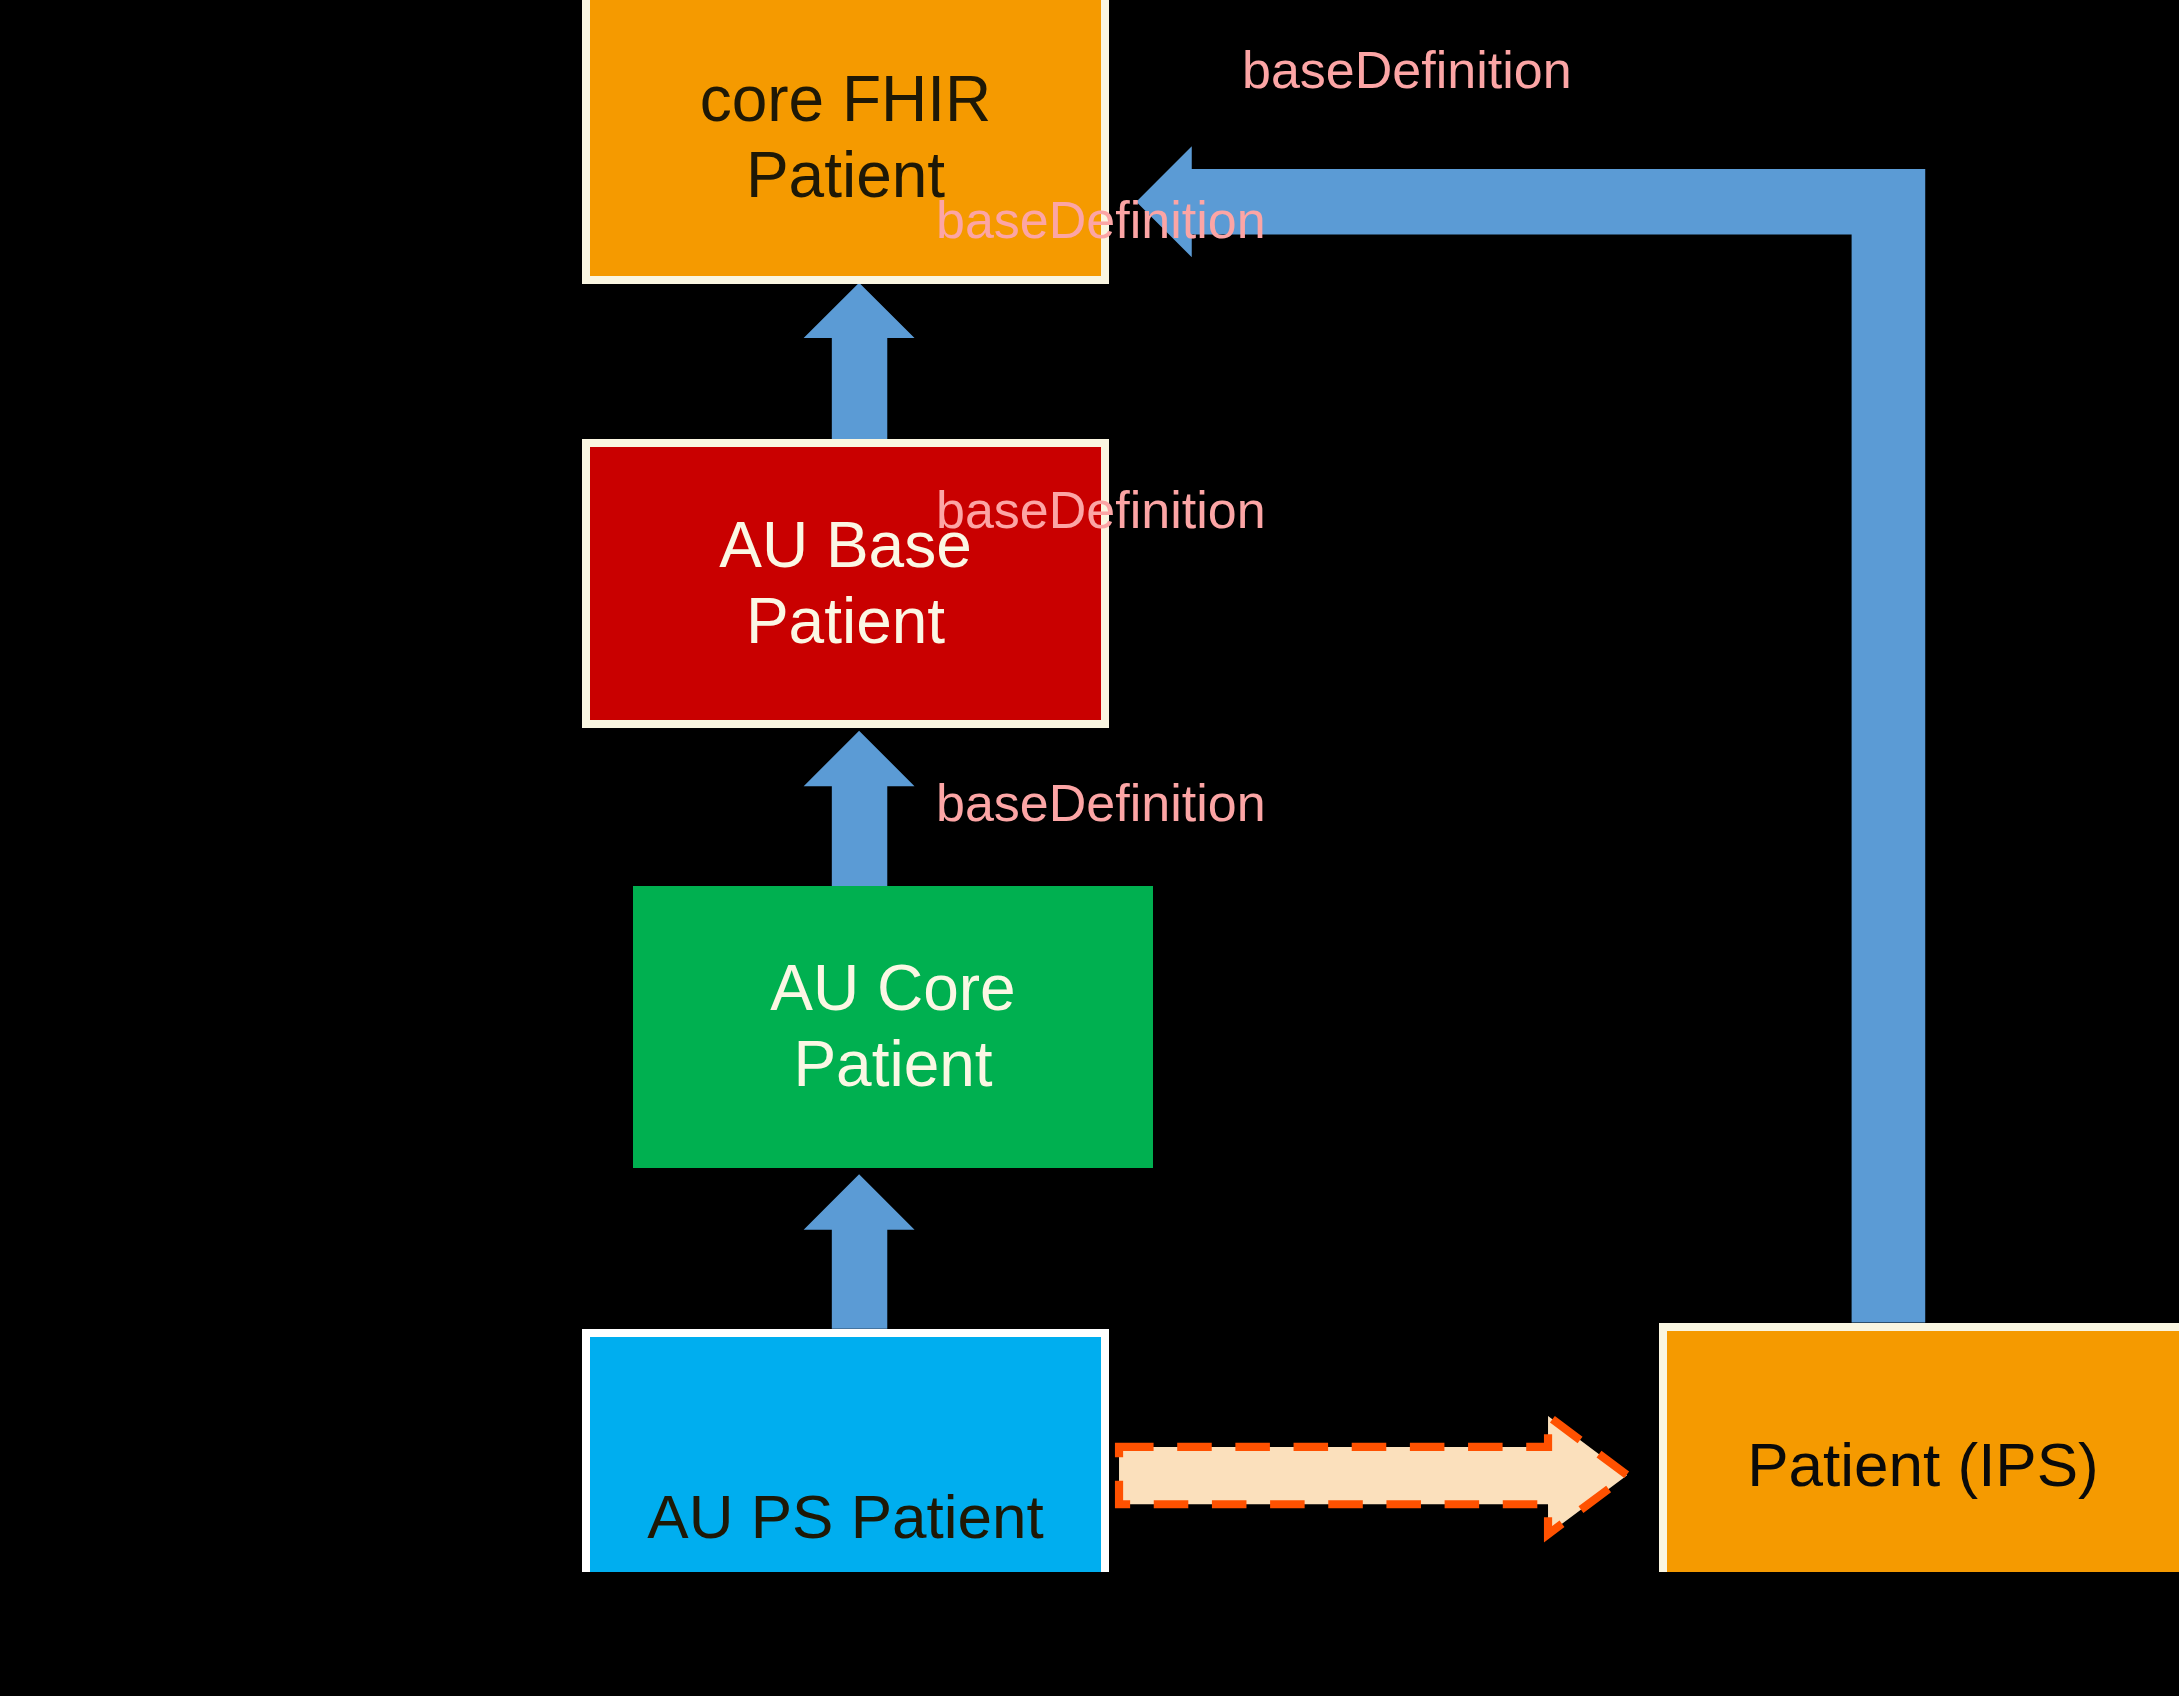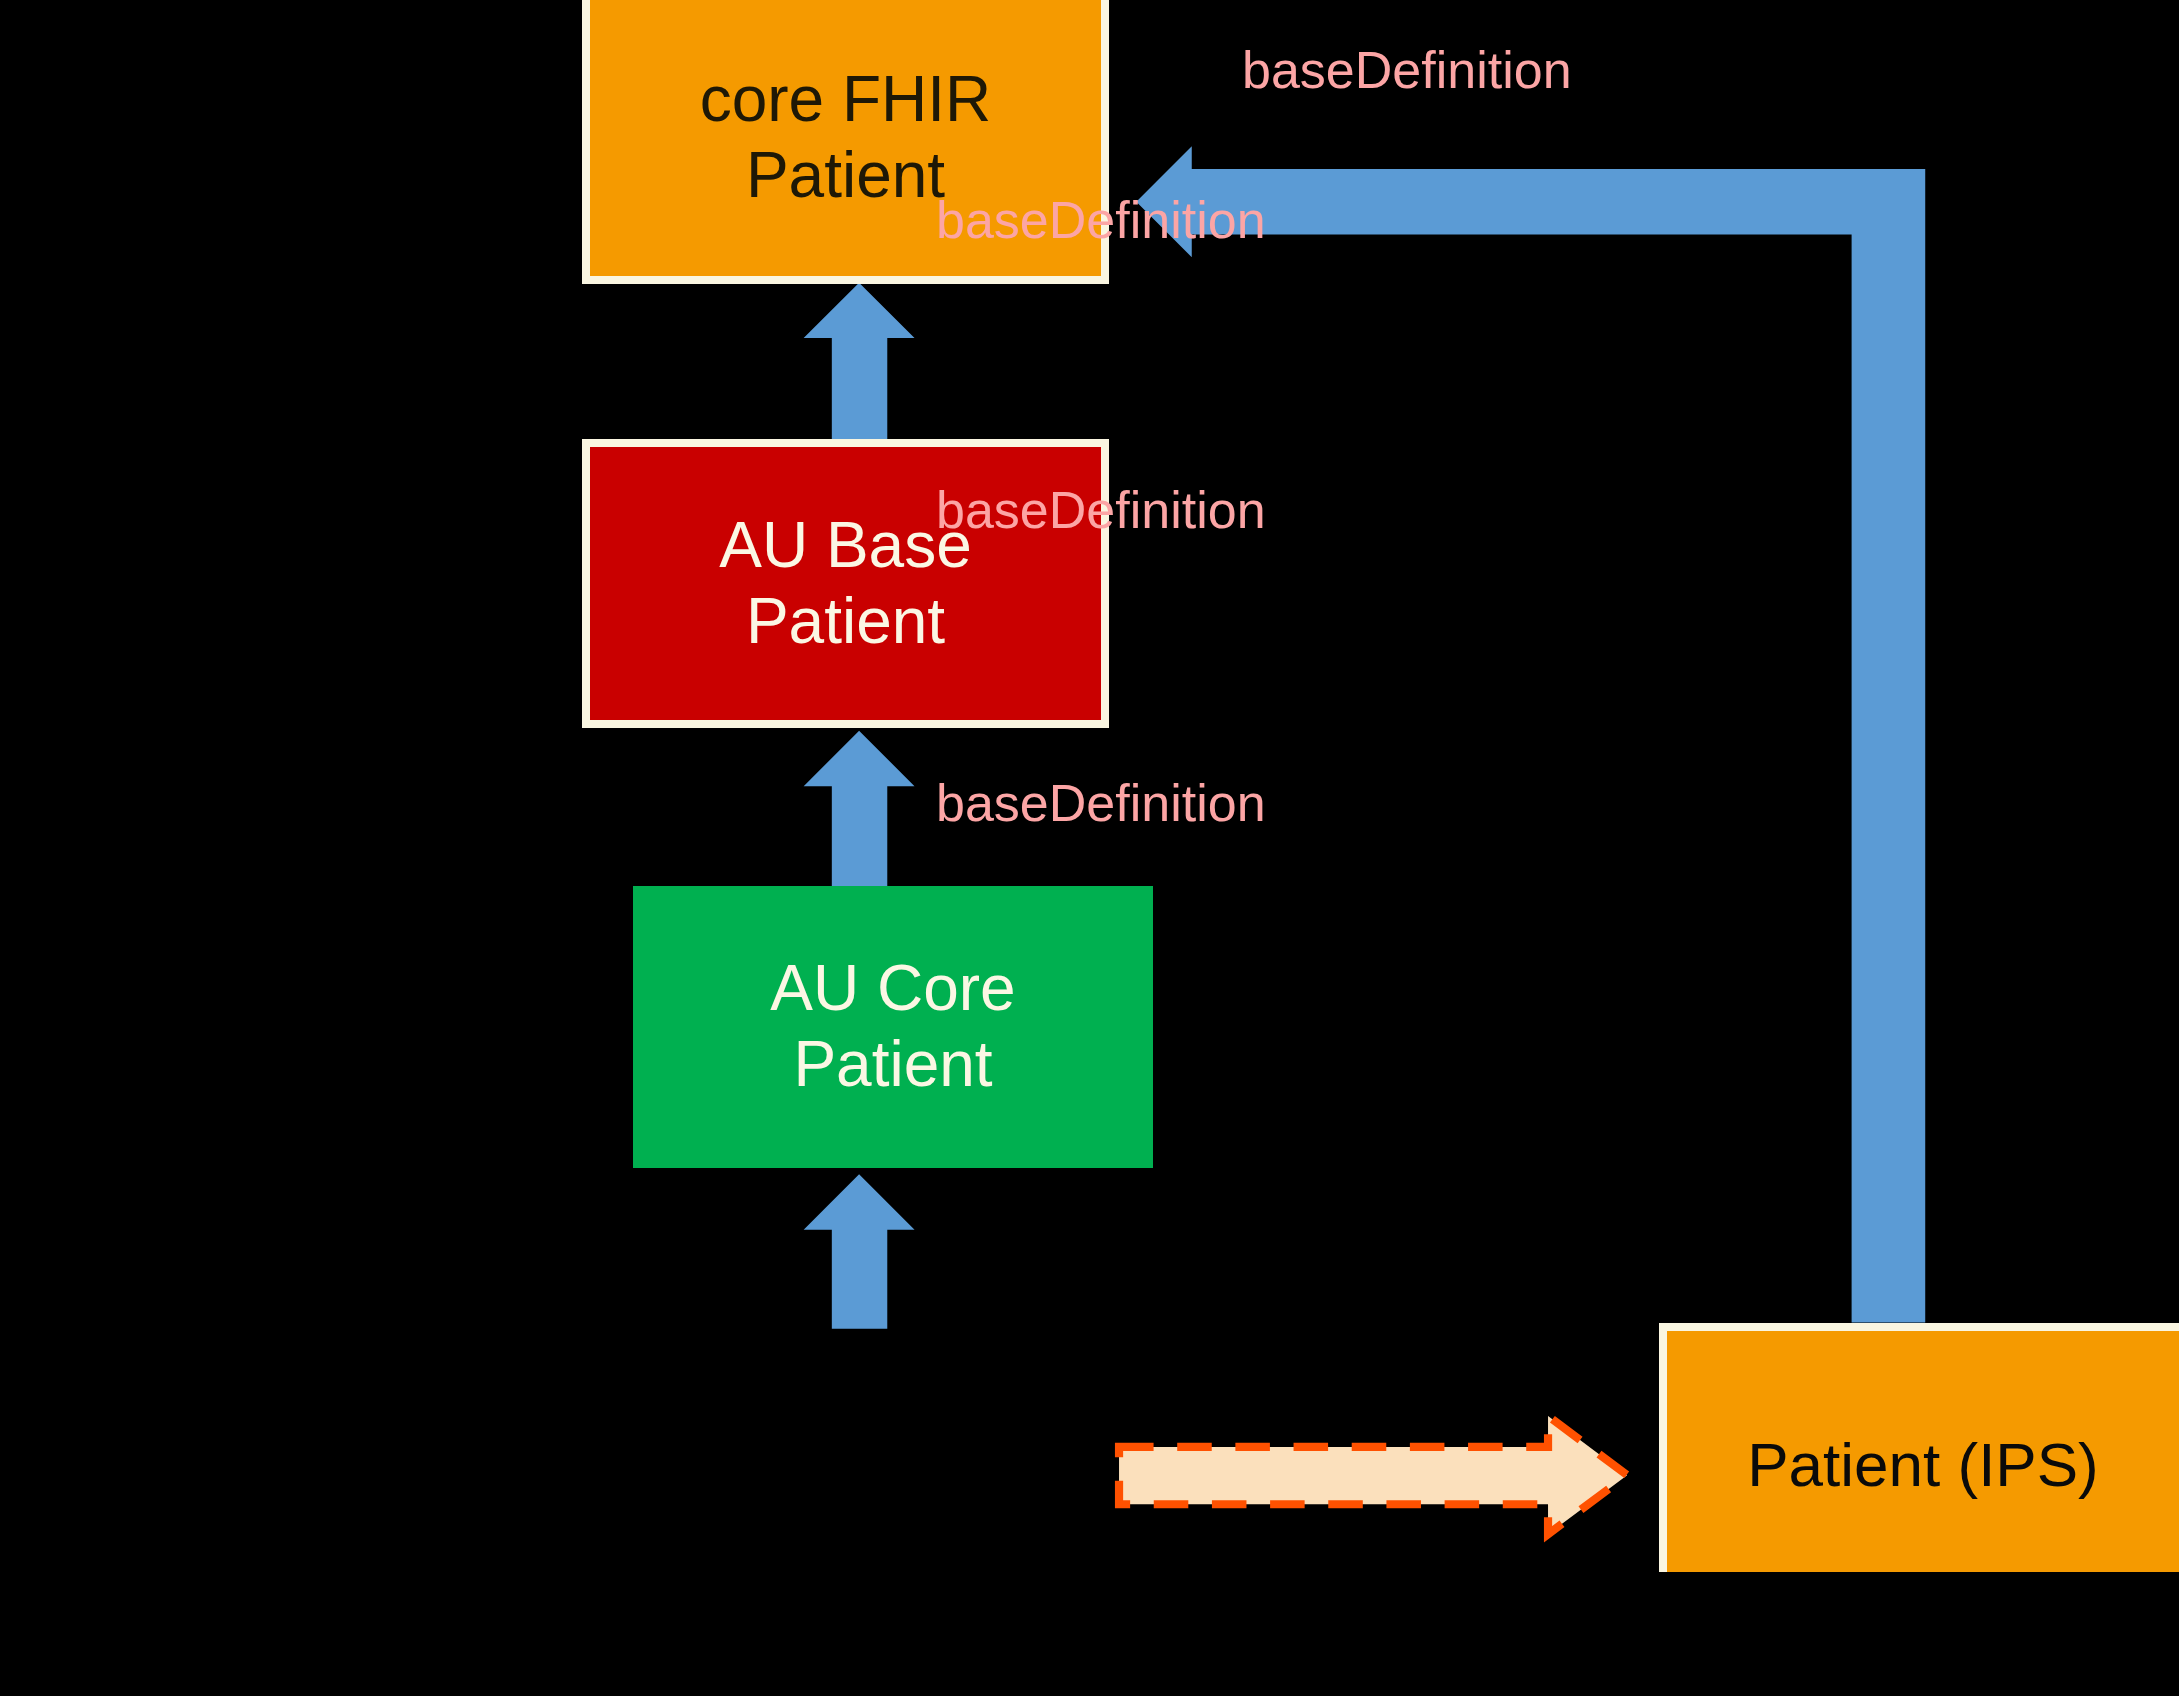--- a/index.html
+++ b/index.html
@@ -131,20 +131,21 @@
 
   <div class="node node-core-fhir-patient">core FHIR
 Patient</div>
 
   <div class="node node-au-base-patient">AU Base
 Patient</div>
 
   <div class="node node-au-core-patient">AU Core
 Patient</div>
 
+  <div class="node node-au-ps-patient">AU PS Patient</div>
 
   <div class="node node-patient-ips">Patient (IPS)</div>
 
 
   <svg class="callout-tail" viewBox="0 0 300 230" xmlns="http://www.w3.org/2000/svg">
     <path d="M 0,118 C 60,74 120,58 172,62 L 196,58 L 206,0 L 230,0 L 230,230 L 150,230 L 176,86 C 110,84 48,100 0,124 Z" fill="#000000"></path>
   </svg>
 
   <div class="edge-label" style="left:1242px; top:44px;">baseDefinition</div>
 

